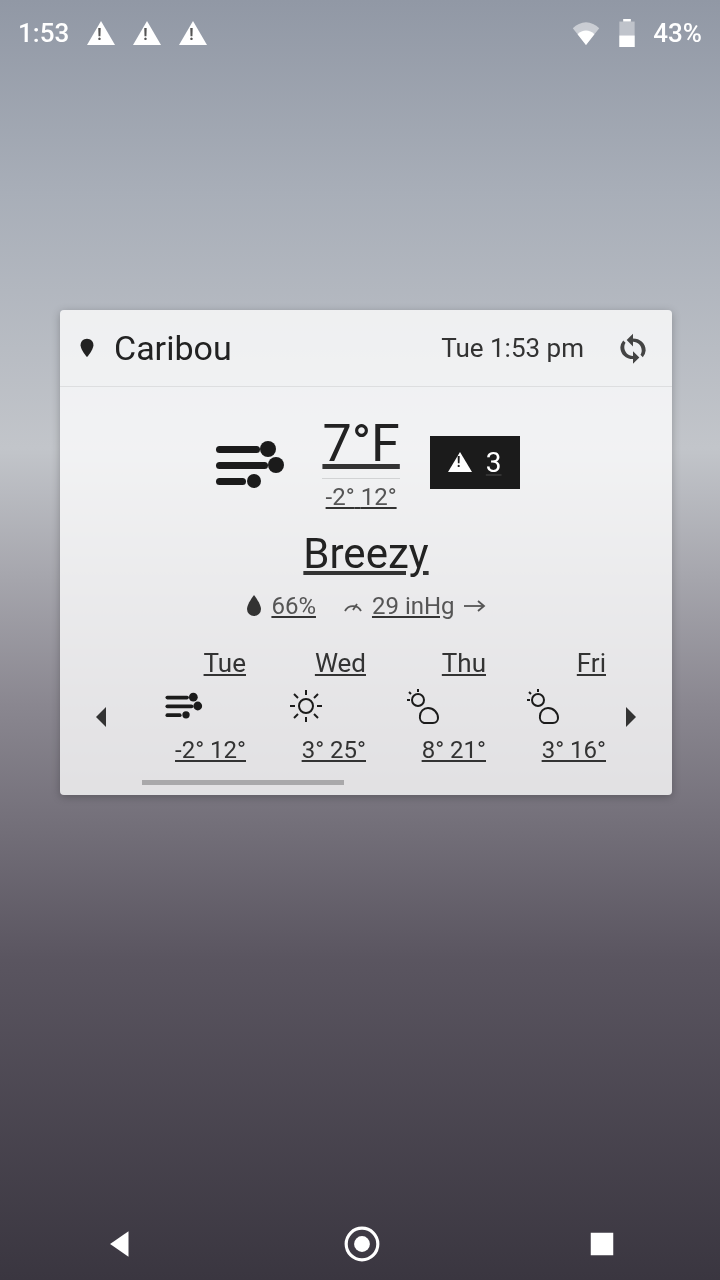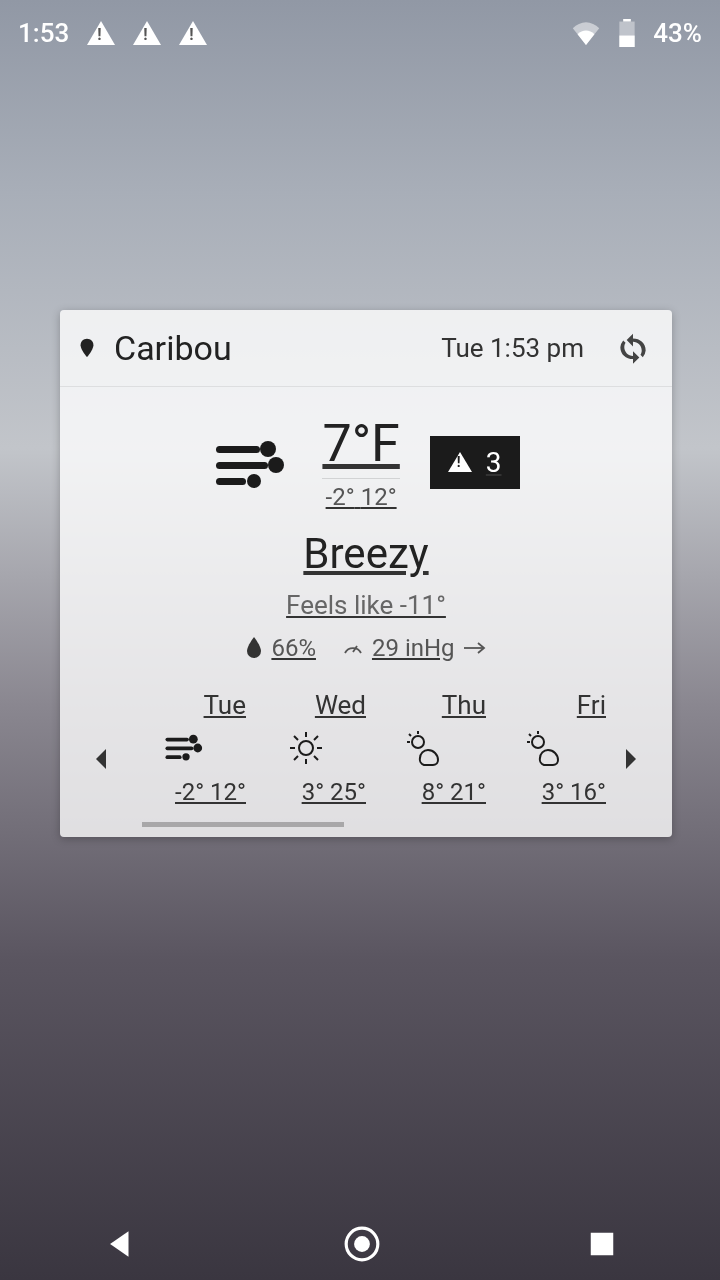--- a/index.html
+++ b/index.html
@@ -148,21 +148,20 @@
           <span>12°</span>
         </div>
       </div>
       <span class="alert-badge">
         <span class="tri2"></span>
         <span>3</span>
       </span>
     </div>
 
     <div class="cond">Breezy</div>
-    <div class="feels">Feels like -11°</div>
 
     <div class="metrics">
       <span class="m">
         <svg width="18" height="22" viewBox="0 0 18 22">
             <path fill="#333" d="M9 0c0 0-7 9-7 14a7 7 0 0014 0C16 9 9 0 9 0z"></path>
           </svg>
         <span>66%</span>
       </span>
       <span class="m">
         <svg width="22" height="22" viewBox="0 0 22 22">

